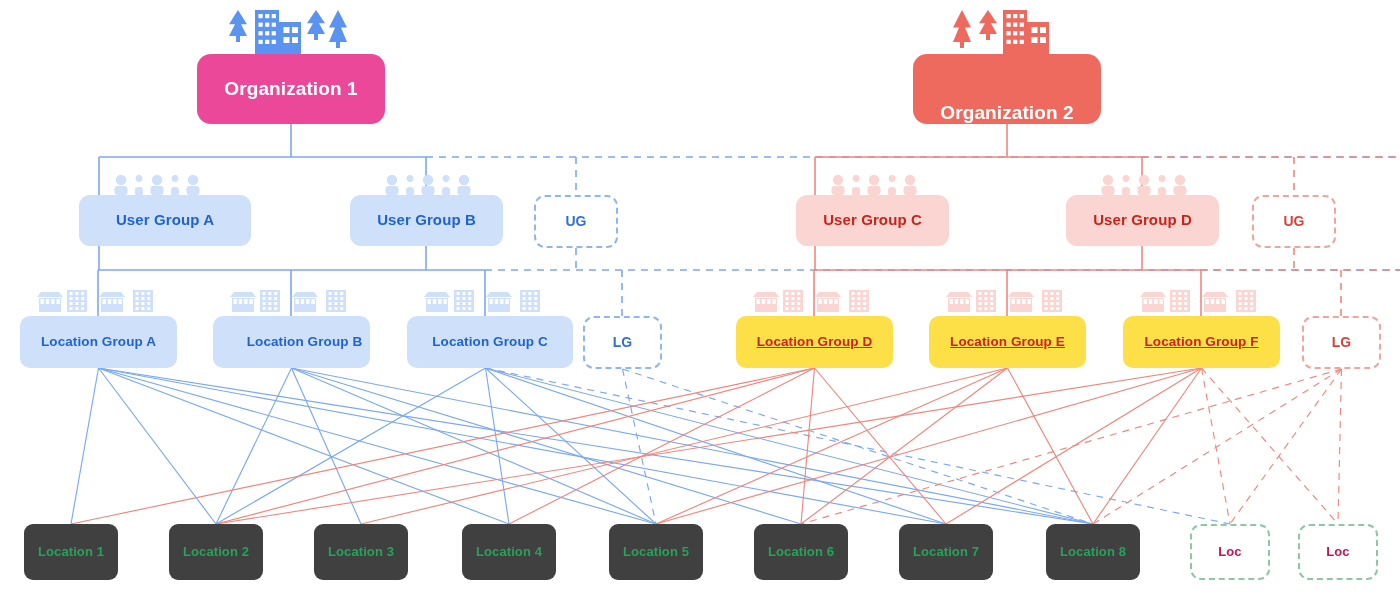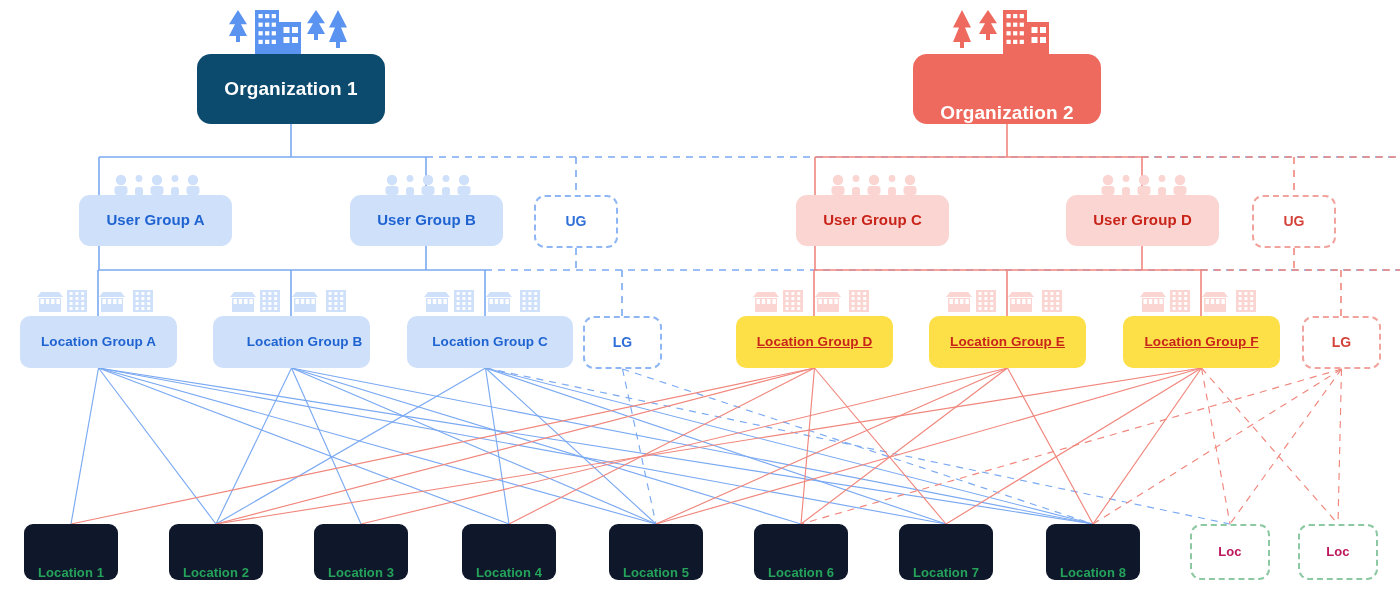--- a/index.html
+++ b/index.html
@@ -4,32 +4,32 @@
 <style>
   html,body{margin:0;padding:0;background:#ffffff;}
   body{font-family:"Liberation Sans",sans-serif;}
   #stage{position:relative;width:1400px;height:610px;background:#ffffff;overflow:hidden;}
   #edges{position:absolute;left:0;top:0;width:1400px;height:610px;pointer-events:none;}
   .node{position:absolute;box-sizing:border-box;display:flex;align-items:center;justify-content:center;
         text-align:center;border-radius:10px;font-weight:bold;letter-spacing:.1px;}
   .node .lbl{display:block;line-height:1.1;}
   
   .org{border-radius:14px;font-size:19px;color:#ffffff;}
-  .org-1{background:#0c4a6e;}
+  .org-1{background:#ec4899;}
   .org-2{background:#ef6a5e;align-items:flex-end;}
   
   .ug{border-radius:11px;font-size:15px;}
   .ug-b{background:#cfe0fb;color:#1e63d0;}
   .ug-r{background:#fad5d2;color:#c92419;}
   
   .lg{border-radius:10px;font-size:13.5px;}
   .lg-b{background:#cfe0fb;color:#1e63d0;}
   .lg-r{background:#fde047;color:#c92419;text-decoration:underline;}
   
-  .loc{border-radius:9px;font-size:13px;background:#0f172a;color:#25a35a;align-items:flex-end;}
+  .loc{border-radius:9px;font-size:13px;background:#404040;color:#25a35a;}
   
   .ghost{background:transparent;border:2px dashed;border-radius:11px;font-weight:bold;}
   .ghost-b{border-color:#8fb6f4;color:#2f6fd8;}
   .ghost-r{border-color:#f0a49d;color:#d4433a;}
   .ghost-g{border-color:#8cc9a2;color:#be185d;}
   .icons{position:absolute;display:flex;align-items:flex-end;justify-content:center;gap:3px;}
   svg{display:block;}
 </style>
 </head>
 <body>
@@ -193,21 +193,21 @@
           <circle cx="31" cy="5.5" r="3.4" fill="#cfe0fb"></circle>
           <rect x="27" y="14" width="8" height="9" rx="3.2" fill="#cfe0fb"></rect>
           <circle cx="49" cy="7" r="5.2" fill="#cfe0fb"></circle>
           <rect x="42.5" y="13" width="13" height="9" rx="3.2" fill="#cfe0fb"></rect>
           <circle cx="67" cy="5.5" r="3.4" fill="#cfe0fb"></circle>
           <rect x="63" y="14" width="8" height="9" rx="3.2" fill="#cfe0fb"></rect>
           <circle cx="85" cy="7" r="5.2" fill="#cfe0fb"></circle>
           <rect x="78.5" y="13" width="13" height="9" rx="3.2" fill="#cfe0fb"></rect>
         </svg>
       </div>
-      <div class="node ug ug-b" style="left: 79px; top: 195px; width: 153px; height: 51px;">
+      <div class="node ug ug-b" style="left: 79px; top: 195px; width: 172px; height: 51px;">
         <span class="lbl">User Group A</span>
       </div>
       <div class="icons" style="left: 378.5px; top: 173px; width: 96px; height: 22px;">
         <svg width="96" height="22" viewBox="0 0 96 22">
           <circle cx="13" cy="7" r="5.2" fill="#cfe0fb"></circle>
           <rect x="6.5" y="13" width="13" height="9" rx="3.2" fill="#cfe0fb"></rect>
           <circle cx="31" cy="5.5" r="3.4" fill="#cfe0fb"></circle>
           <rect x="27" y="14" width="8" height="9" rx="3.2" fill="#cfe0fb"></rect>
           <circle cx="49" cy="7" r="5.2" fill="#cfe0fb"></circle>
           <rect x="42.5" y="13" width="13" height="9" rx="3.2" fill="#cfe0fb"></rect>

